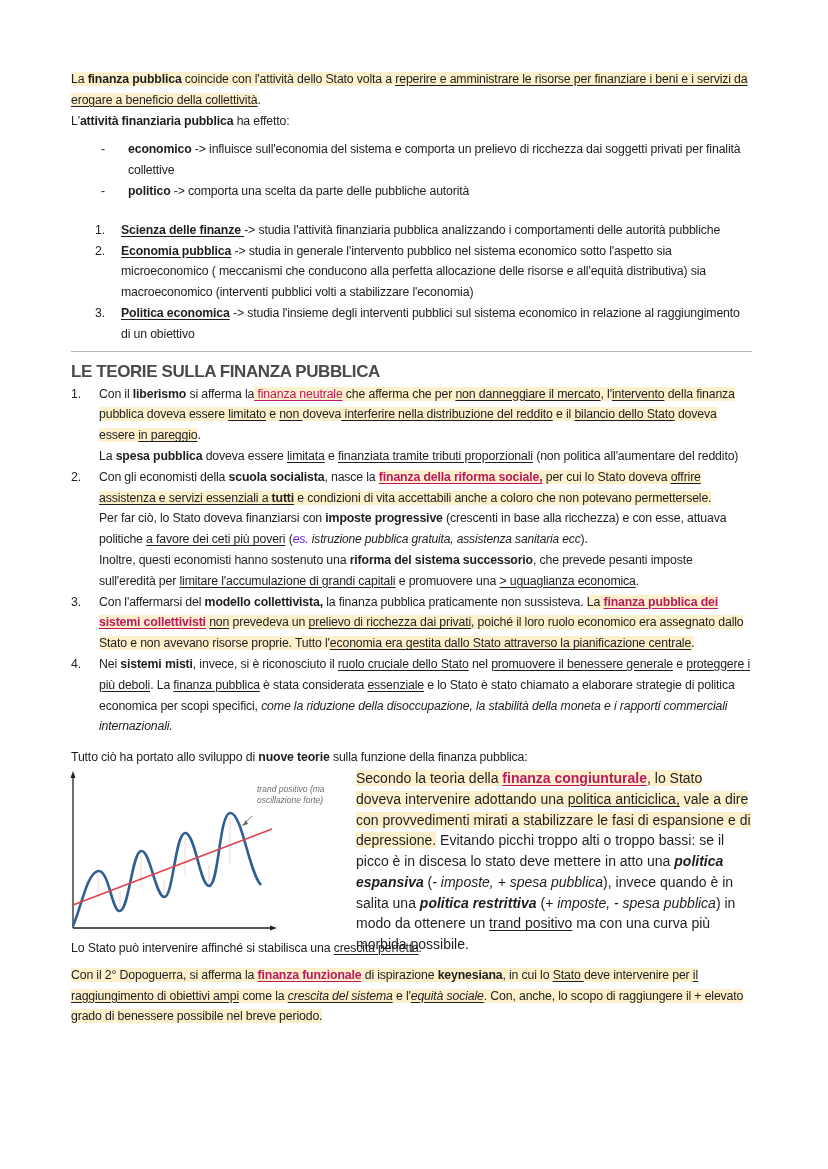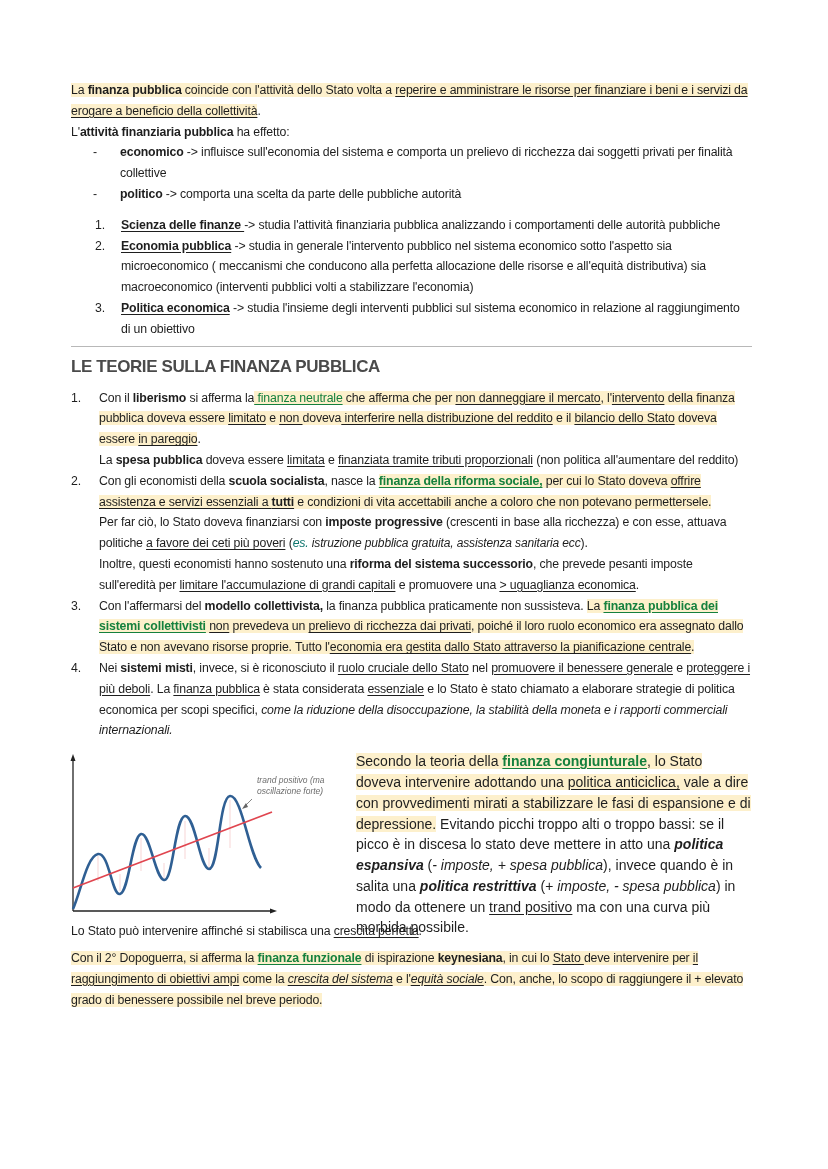--- a/index.html
+++ b/index.html
@@ -1,45 +1,45 @@
 <!DOCTYPE html>
 <html><head>
 <meta charset="utf-8">
 <style>
   html, body { margin: 0; padding: 0; background: #ffffff; }
   body {
     width: 828px; height: 1169px; position: relative; overflow: hidden;
     font-family: "Liberation Sans", sans-serif;
     color: #1e1e1e;
   }
-  .page { position: absolute; left: 71px; top: 80px; width: 680px; }
+  .page { position: absolute; left: 71px; top: 69px; width: 680px; }
   .p { font-size: 12.3px; line-height: 20.8px; letter-spacing: -0.15px; margin: 0; }
   .hl { background: #fdf0cc; }
   .u { text-decoration: underline; text-underline-offset: 2px; }
   .b { font-weight: bold; }
   .i { font-style: italic; }
-  .link { color: #15803d; font-weight: bold; text-decoration: underline; text-underline-offset: 2px; }
-  .red { color: #0f766e; font-style: italic; }
+  .link { color: #be185d; font-weight: bold; text-decoration: underline; text-underline-offset: 2px; }
+  .red { color: #6d28d9; font-style: italic; }
   .small-i { font-style: italic; font-size: 12px; }
   .gap { height: 10px; }
-  ul.dash { list-style: none; margin: 0; padding: 0 0 0 22px; }
+  ul.dash { list-style: none; margin: 8px; padding: 0 0 0 22px; }
   ul.dash li { position: relative; padding-left: 27px; }
   ul.dash li::before { content: "-"; position: absolute; left: 0; top: 0; }
   ol.num { list-style: none; margin: 0; padding: 0 0 0 24px; }
   ol.num li { position: relative; padding-left: 26px; }
   ol.num li .n { position: absolute; left: 0; top: 0; }
   ol.theo { list-style: none; margin: 0; padding: 0; margin-left: -28px; }
   ol.theo li { position: relative; padding-left: 28px; }
   ol.theo li .n { position: absolute; left: 0; top: 0; }
   .rule { height: 1px; background: #b8b8b8; margin: 6px 0 9px 0; width: 681px; }
-  .h2 { font-size: 17px; font-weight: bold; color: #4a4a4a; letter-spacing: -0.4px; margin: 0 0 10px 0; line-height: 22px; }
+  .h2 { font-size: 17px; font-weight: bold; color: #4a4a4a; letter-spacing: -0.4px; margin: 0 0 1px 0; line-height: 22px; }
   .chart-wrap { position: relative; height: 170px; }
   .chart { position: absolute; left: -4px; top: 0; width: 285px; height: 170px; }
   .side { position: absolute; left: 285px; top: 0; width: 395px; font-size: 14px; line-height: 20.8px; }
-  .chart-label { position: absolute; left: 190px; top: 16px; font-size: 8.5px; line-height: 11px; color: #6d6d6d; font-style: italic; margin-top: 8px; }
+  .chart-label { position: absolute; left: 190px; top: 16px; font-size: 8.5px; line-height: 11px; color: #6d6d6d; font-style: italic; }
 </style>
 </head>
 <body>
 
 <div class="page">
 
   <p class="p">
     <span class="hl"><span>La </span><span class="b">finanza pubblica</span><span> coincide con l'attività dello Stato volta a </span><span class="u">reperire e amministrare le risorse per finanziare i beni e i servizi da erogare a beneficio della collettività</span></span><span>.</span>
   </p>
   <p class="p">
@@ -81,20 +81,23 @@
     </li>
     <li>
       <span class="n">4.</span>
       <span>Nei </span><span class="b">sistemi misti</span><span>, invece, si è riconosciuto il </span><span class="u">ruolo cruciale dello Stato</span><span> nel </span><span class="u">promuovere il benessere generale</span><span> e </span><span class="u">proteggere i più deboli</span><span>. La </span><span class="u">finanza pubblica</span><span> è stata considerata </span><span class="u">essenziale</span><span> e lo Stato è stato chiamato a elaborare strategie di politica economica per scopi specifici, </span><span class="i">come la riduzione della disoccupazione, la stabilità della moneta e i rapporti commerciali internazionali.</span>
     </li>
   </ol>
   </div>
 
   <div class="gap"></div>
 
+  <p class="p">
+    <span>Tutto ciò ha portato allo sviluppo di </span><span class="b">nuove teorie</span><span> sulla funzione della finanza pubblica:</span>
+  </p>
 
   <div class="chart-wrap">
     <div class="chart">
       <svg width="285" height="170" viewBox="0 0 285 170">
         <g>
           <line x1="6" y1="160" x2="6" y2="8" stroke="#222" stroke-width="1.3"></line>
           <polygon points="6,3 3.5,10 8.5,10" fill="#222"></polygon>
           <line x1="6" y1="160" x2="206" y2="160" stroke="#222" stroke-width="1.3"></line>
           <polygon points="210,160 203,157.5 203,162.5" fill="#222"></polygon>
         </g>

